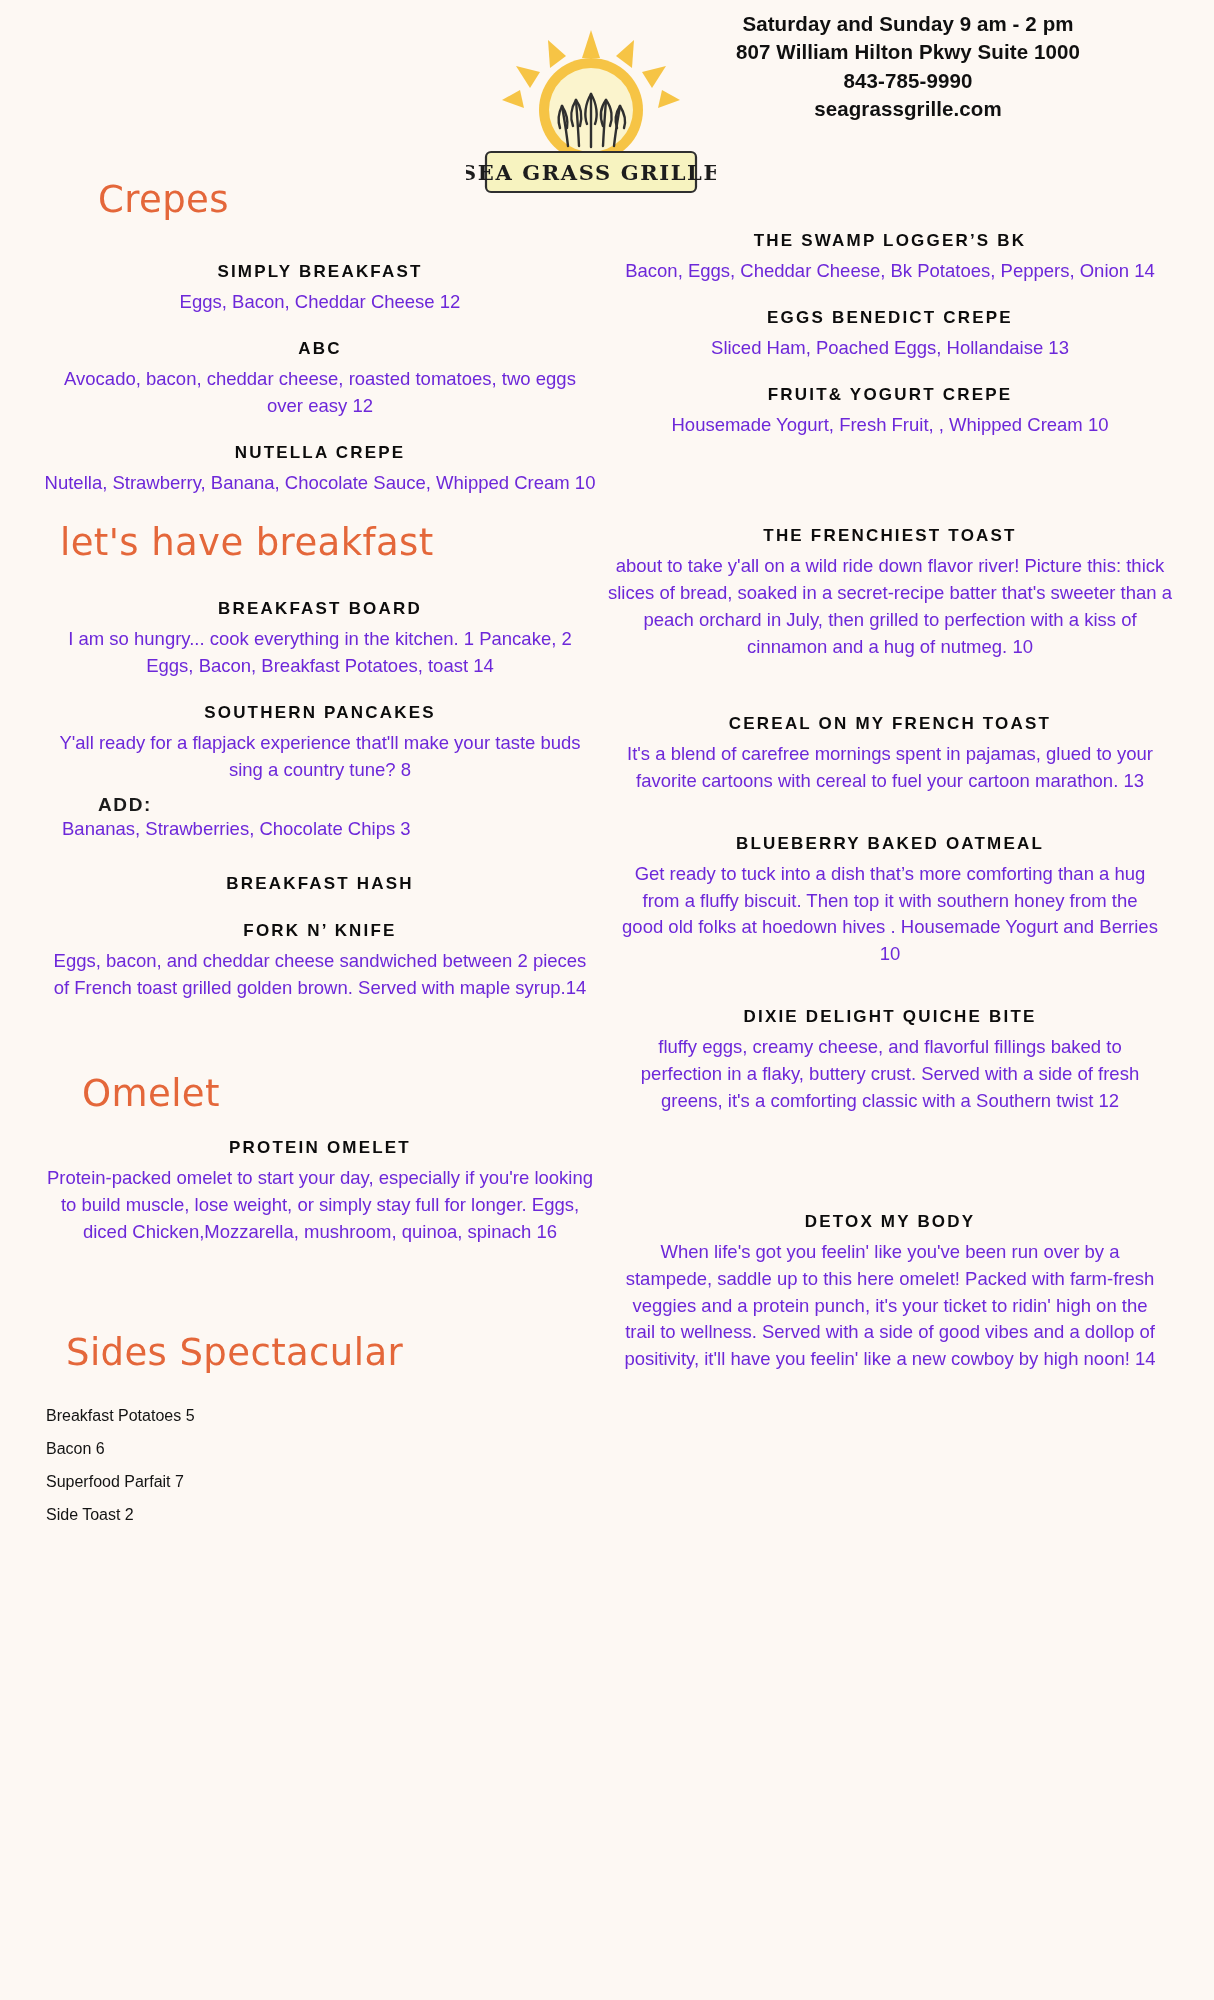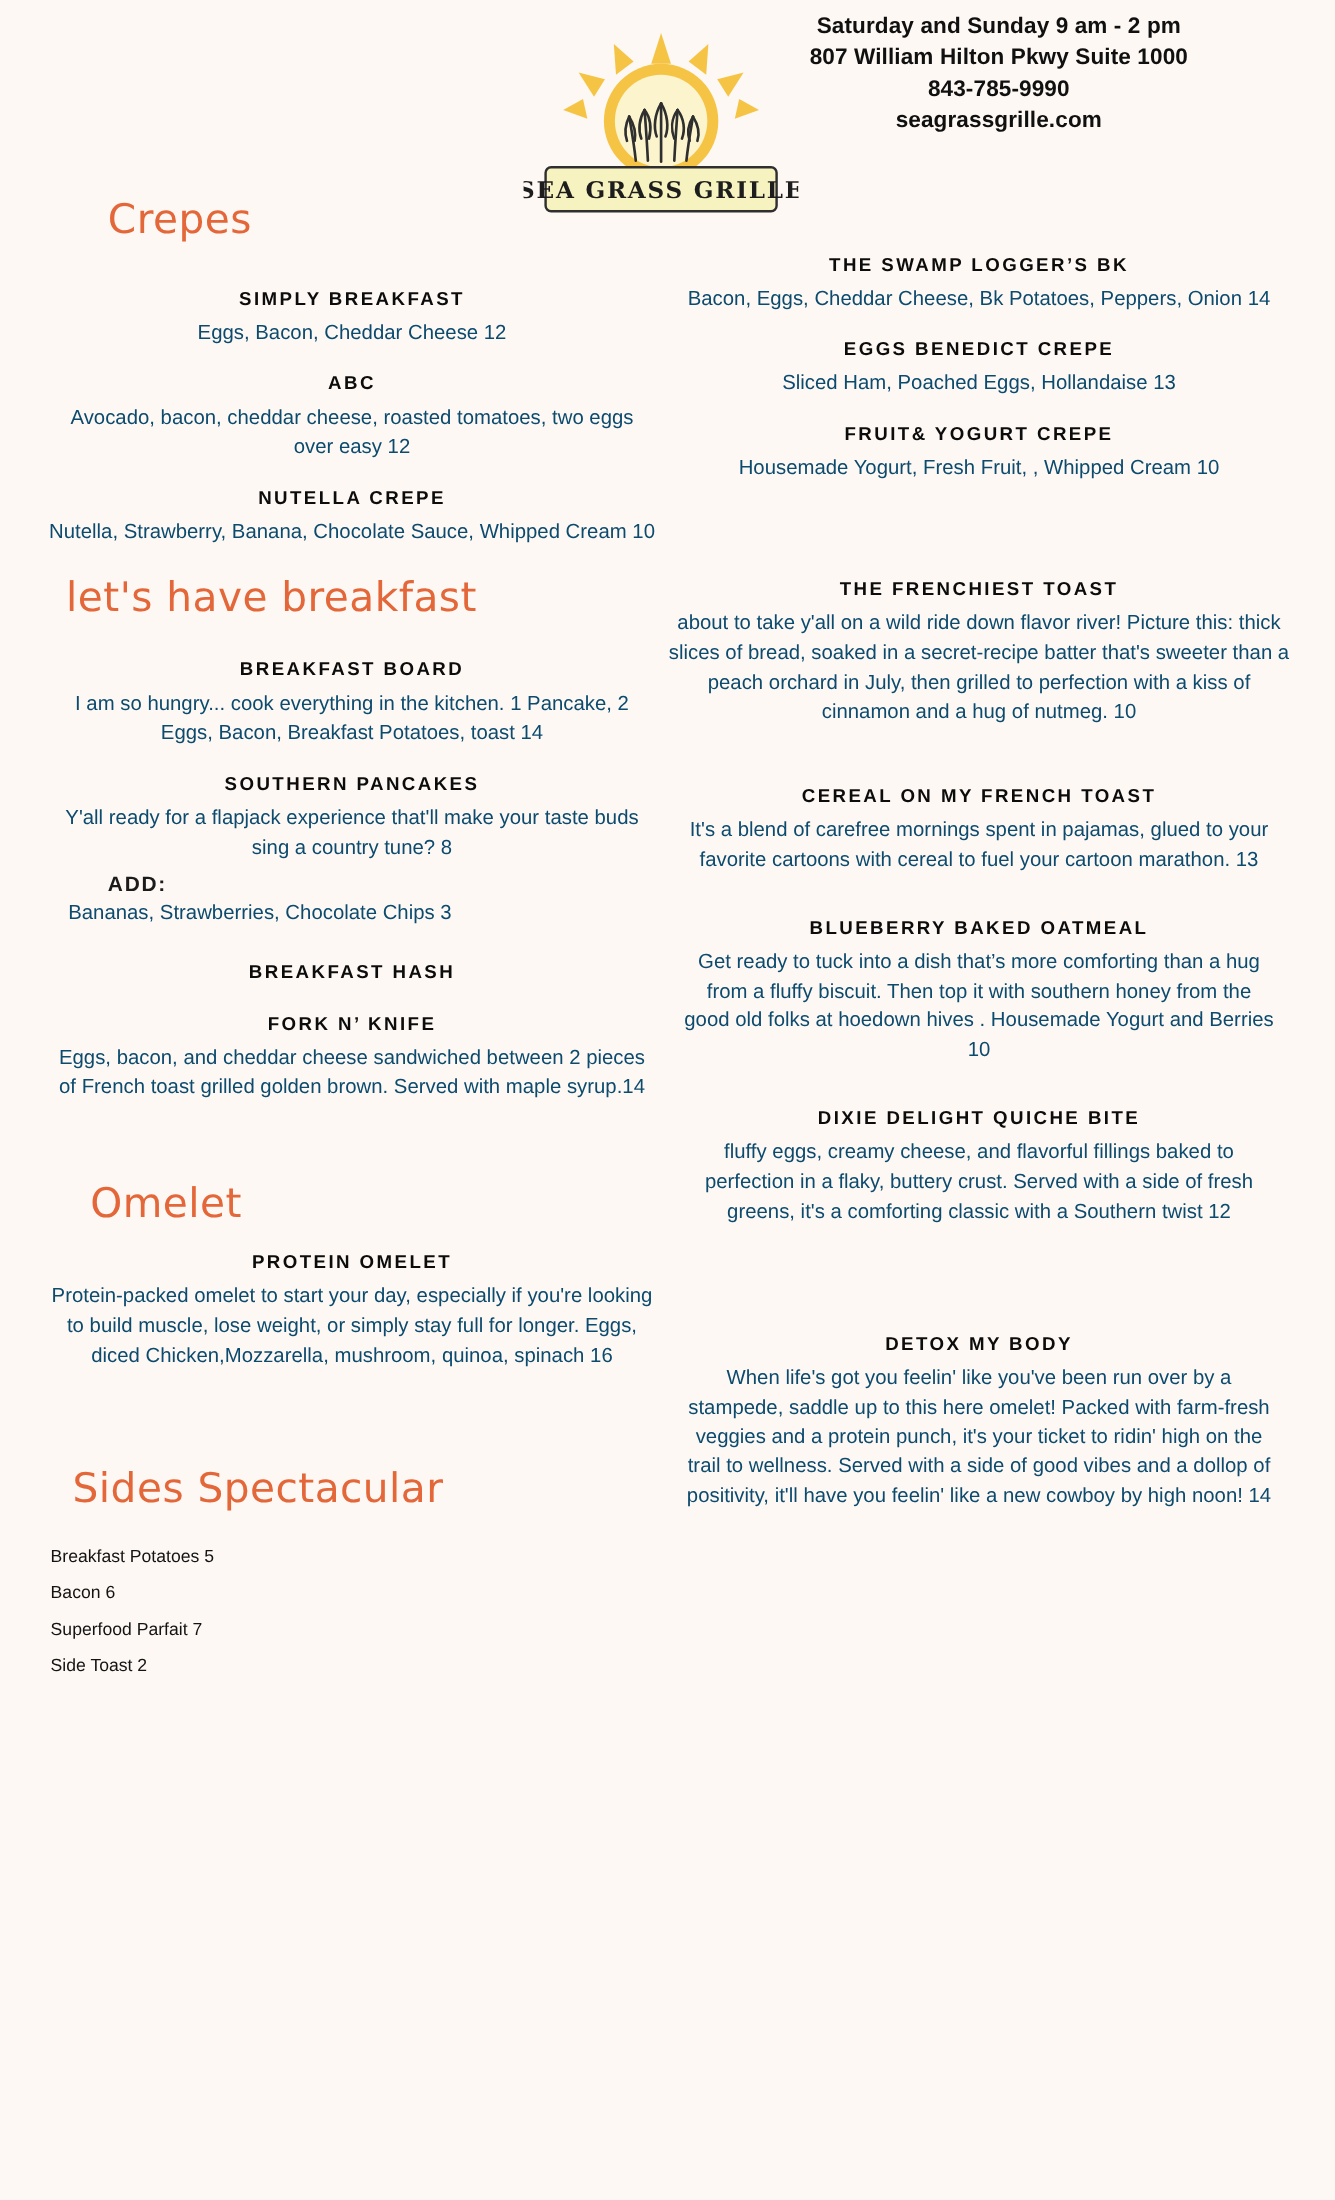--- a/index.html
+++ b/index.html
@@ -23,21 +23,21 @@
     padding: 0;
   }
 
   
   .header {
     position: relative;
     height: 230px;
   }
   .logo {
     position: absolute;
-    left: 476px;
+    left: 466px;
     top: 28px;
     width: 250px;
     height: 185px;
   }
   .logo svg { display: block; }
 
   .contact {
     position: absolute;
     right: 36px;
     top: 10px;
@@ -75,21 +75,21 @@
     font-weight: bold;
     font-size: 17px;
     letter-spacing: 2.2px;
     color: #0c0c0c;
     margin-bottom: 7px;
     line-height: 1.25;
   }
   .item-desc {
     font-size: 18.5px;
     line-height: 1.45;
-    color: #0c4a6e;
+    color: #6d28d9;
     padding: 0 22px;
   }
   .item-desc.wide { padding: 0 4px; text-align: center; }
 
   .add-line {
     font-weight: bold;
     font-size: 19px;
     letter-spacing: 1.6px;
     text-align: left;
     padding-left: 58px;

